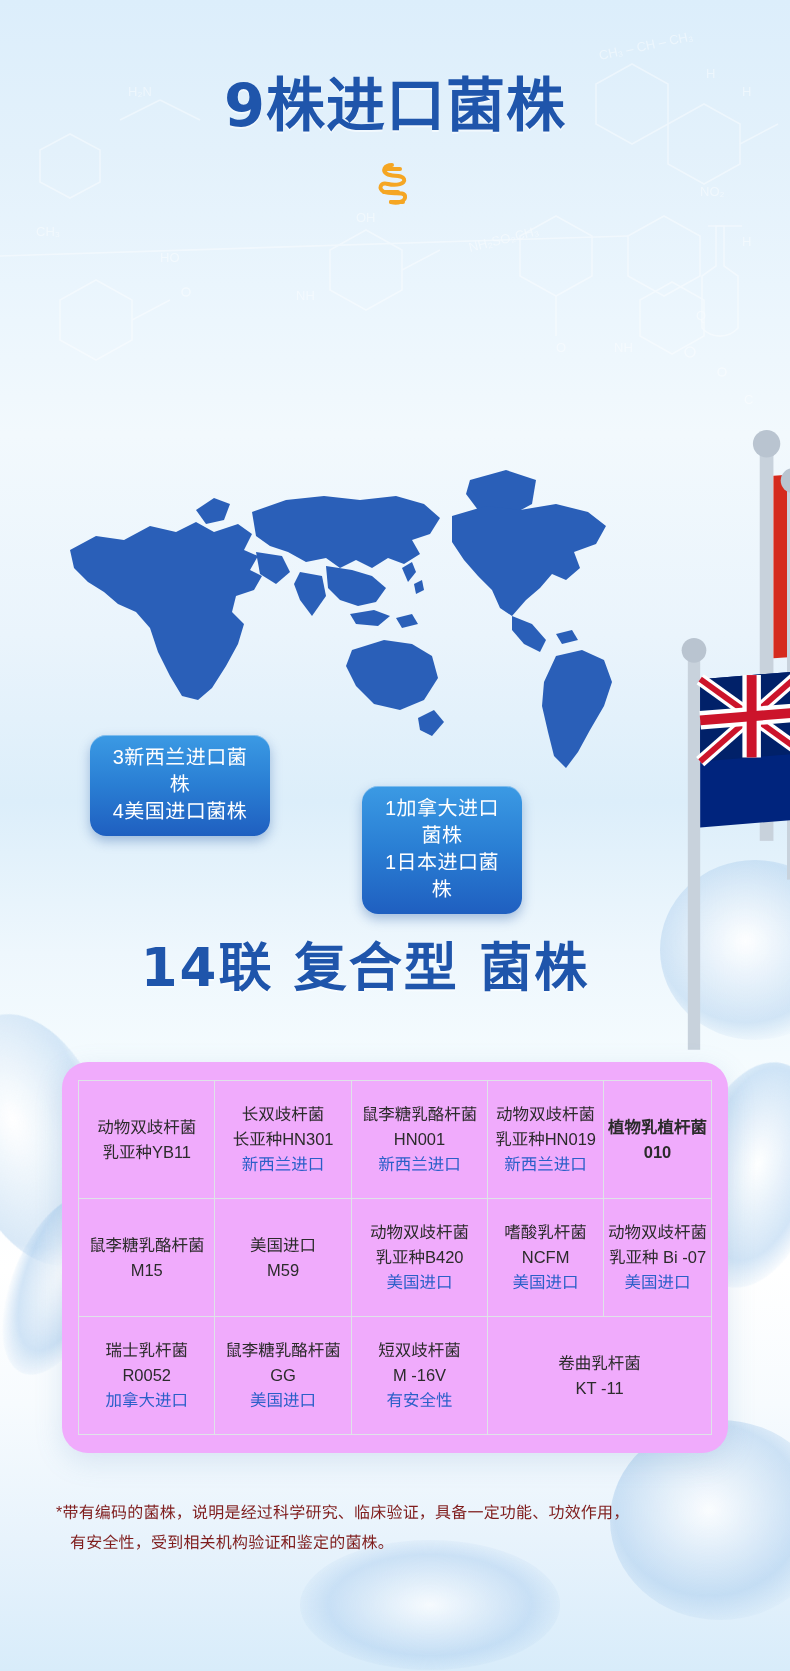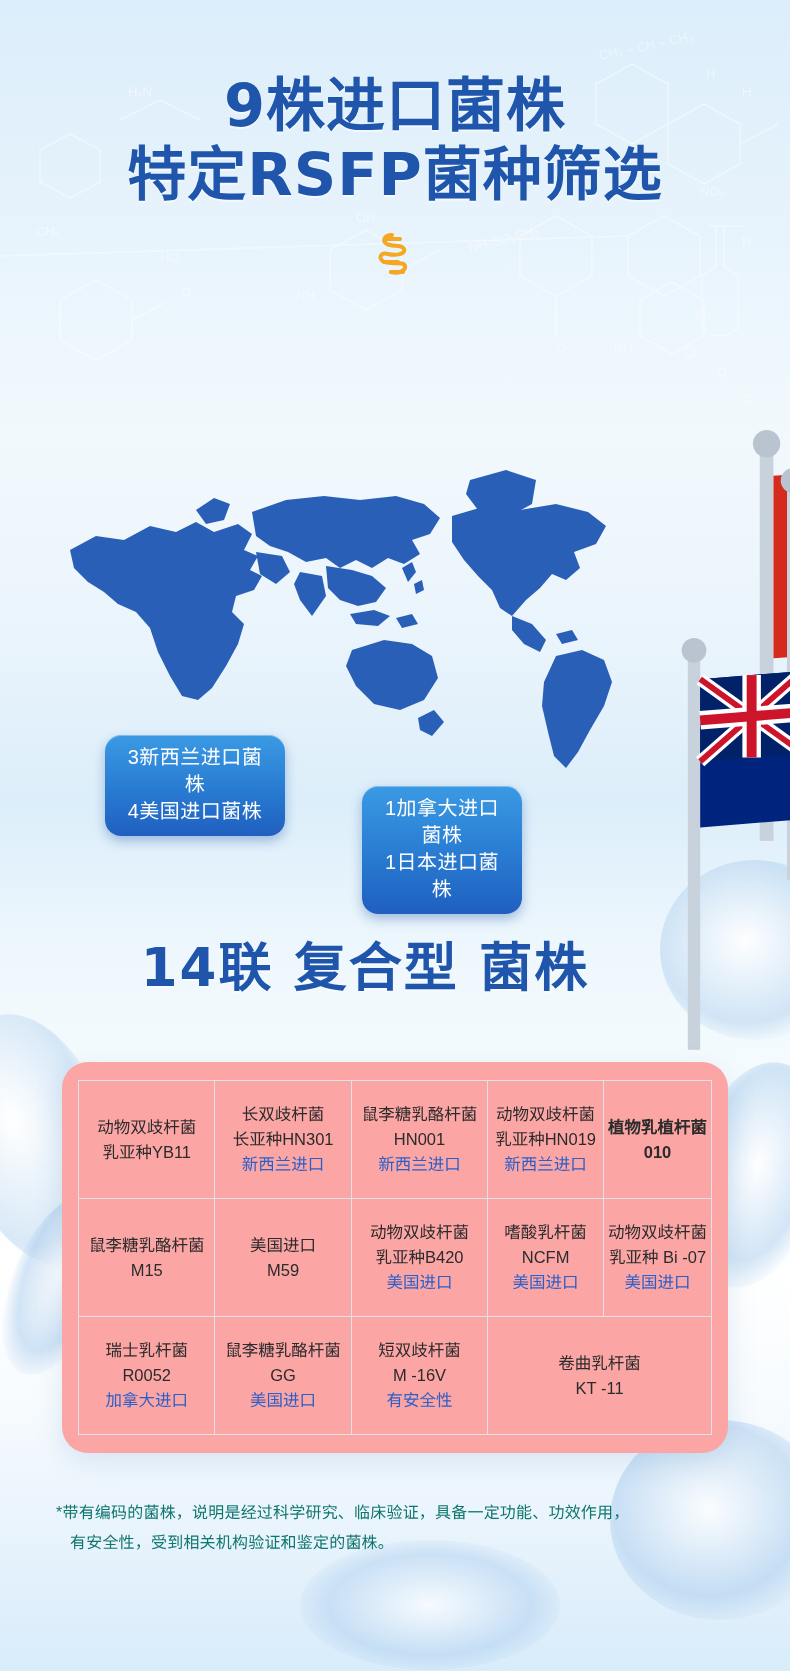--- a/index.html
+++ b/index.html
@@ -55,56 +55,56 @@
   .map-wrap { position:absolute; top:400px; left:0; width:790px; height:470px; z-index:3; }
   .map-wrap svg { display:block; width:790px; height:420px; }
 
   .callout {
     position:absolute; z-index:6; color:#fff; text-align:center;
     border-radius:16px; padding:9px 16px 11px;
     font-size:20px; line-height:27px; letter-spacing:.5px;
     background:linear-gradient(180deg,#3b9ae4 0%,#2a7fd4 48%,#1f5fc0 100%);
     box-shadow:0 5px 12px rgba(25,80,160,.35), inset 0 1px 0 rgba(255,255,255,.35);
   }
-  .callout-left { left:90px; top:735px; width:180px;margin-left:15px; }
+  .callout-left { left:90px; top:735px; width:180px; }
   .callout-right { left:362px; top:786px; width:160px; }
 
   
   .section-heading {
     position:absolute; top:925px; left:0; width:730px; text-align:center; z-index:5;
     font-size:53px; font-weight:900; color:#1f55ab; letter-spacing:2px;
     font-family:"DejaVu Sans","Liberation Sans",sans-serif;
     text-shadow:0 2px 0 rgba(255,255,255,.5);
   }
 
   
   .table-card {
     position:absolute; top:1062px; left:62px; width:666px; z-index:5;
-    background:#fca5a5; border-radius:26px;
+    background:#f0abfc; border-radius:26px;
     box-shadow:0 8px 28px rgba(90,140,190,.18);
     padding:18px 16px;
   }
   .grid-table { width:100%; border-collapse:collapse; }
   .grid-table td {
     border:1px solid #dfe3e8;
     text-align:center; vertical-align:middle;
     padding:14px 4px; height:118px;
     font-size:16.5px; line-height:25px; color:#2b2b2b;
   }
   .grid-table tr:first-child td:first-child { border-top-left-radius:12px; }
   .grid-table tr:first-child td:last-child { border-top-right-radius:12px;font-weight:bold; }
   .grid-table tr:last-child td:first-child { border-bottom-left-radius:12px; }
   .grid-table tr:last-child td:last-child { border-bottom-right-radius:12px; }
   .cell-line { display:block; white-space:nowrap; }
   .origin { display:block; color:#2a5fc8; white-space:nowrap; }
 
   
   .footnote {
     position:absolute; left:56px; top:1498px; width:690px; z-index:5;
-    font-size:16px; line-height:30px; color:#0f766e; letter-spacing:.2px;
+    font-size:16px; line-height:30px; color:#7f1d1d; letter-spacing:.2px;
   }
   .footnote .fn-line { display:block; }
   .footnote .fn-line.indent { padding-left:14px; }
 </style>
 </head>
 <body>
 
 <div class="chem-layer">
   <svg viewBox="0 0 790 1671" preserveAspectRatio="none" aria-hidden="true">
     <g stroke="#ffffff" stroke-width="1.6" fill="none" opacity="0.75">
@@ -161,21 +161,20 @@
 <div class="blob" style="left:300px; top:1540px; width:260px; height:130px;
             background:radial-gradient(ellipse at 50% 50%, rgba(255,255,255,.7), rgba(170,204,238,.45) 55%, rgba(170,204,238,0) 76%);"></div>
 <div class="blob" style="left:610px; top:1420px; width:220px; height:200px;
             background:radial-gradient(ellipse at 45% 45%, rgba(255,255,255,.75), rgba(166,202,236,.5) 55%, rgba(166,202,236,0) 76%);"></div>
 <div class="blob" style="left:690px; top:1060px; width:130px; height:230px;
             background:radial-gradient(ellipse at 50% 45%, rgba(255,255,255,.8), rgba(168,204,238,.5) 55%, rgba(168,204,238,0) 75%);
             transform:rotate(14deg);"></div>
 
 <div class="header">
   <div class="title-main">9株进口菌株</div>
-  <div class="title-sub-line">特定RSFP菌种筛选</div>
 
   <div class="gut-icon">
     <svg width="46" height="50" viewBox="0 0 46 50" aria-hidden="true">
       <g fill="none" stroke="#f5a623" stroke-width="4" stroke-linecap="round" stroke-linejoin="round">
         <path d="M20 6 C12 6 10 12 15 15 C20 18 30 15 32 20 C34 25 24 27 16 25"></path>
         <path d="M14 10 L28 10"></path>
         <path d="M16 25 C8 23 6 30 12 33 C20 36 32 32 33 37 C34 42 26 45 19 43"></path>
         <path d="M12 33 L26 33"></path>
         <path d="M19 43 L31 43"></path>
       </g>

